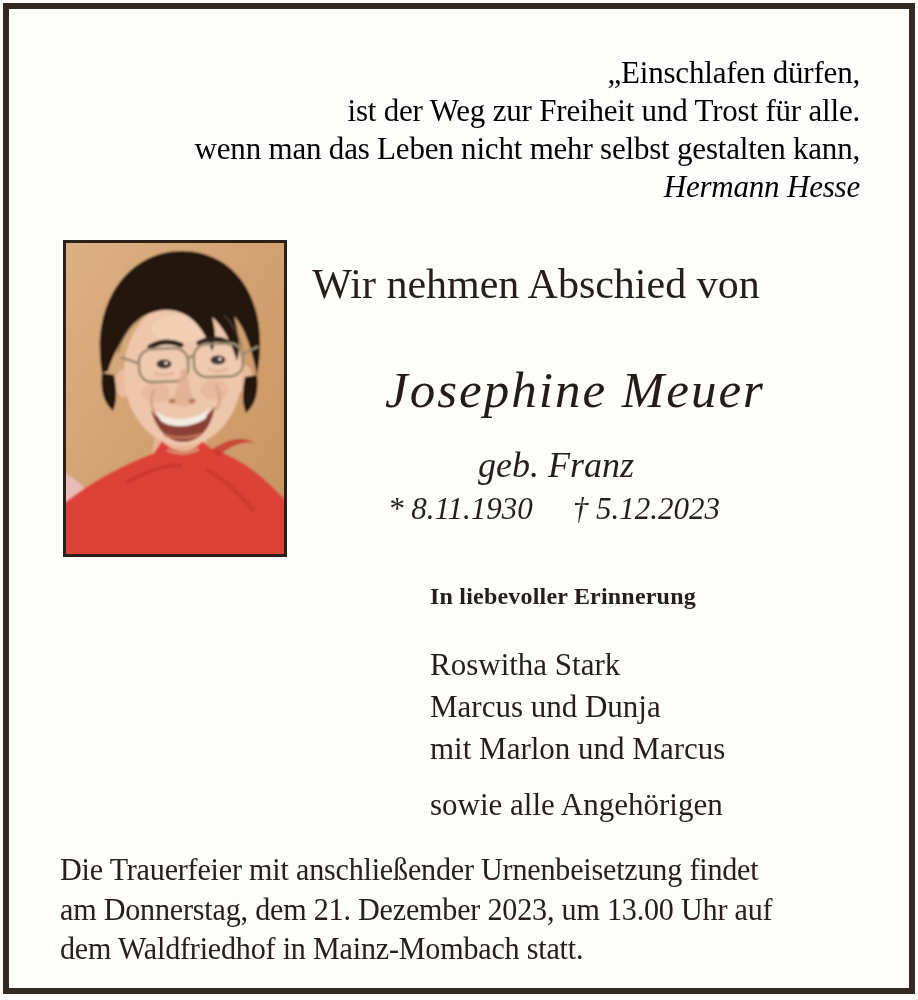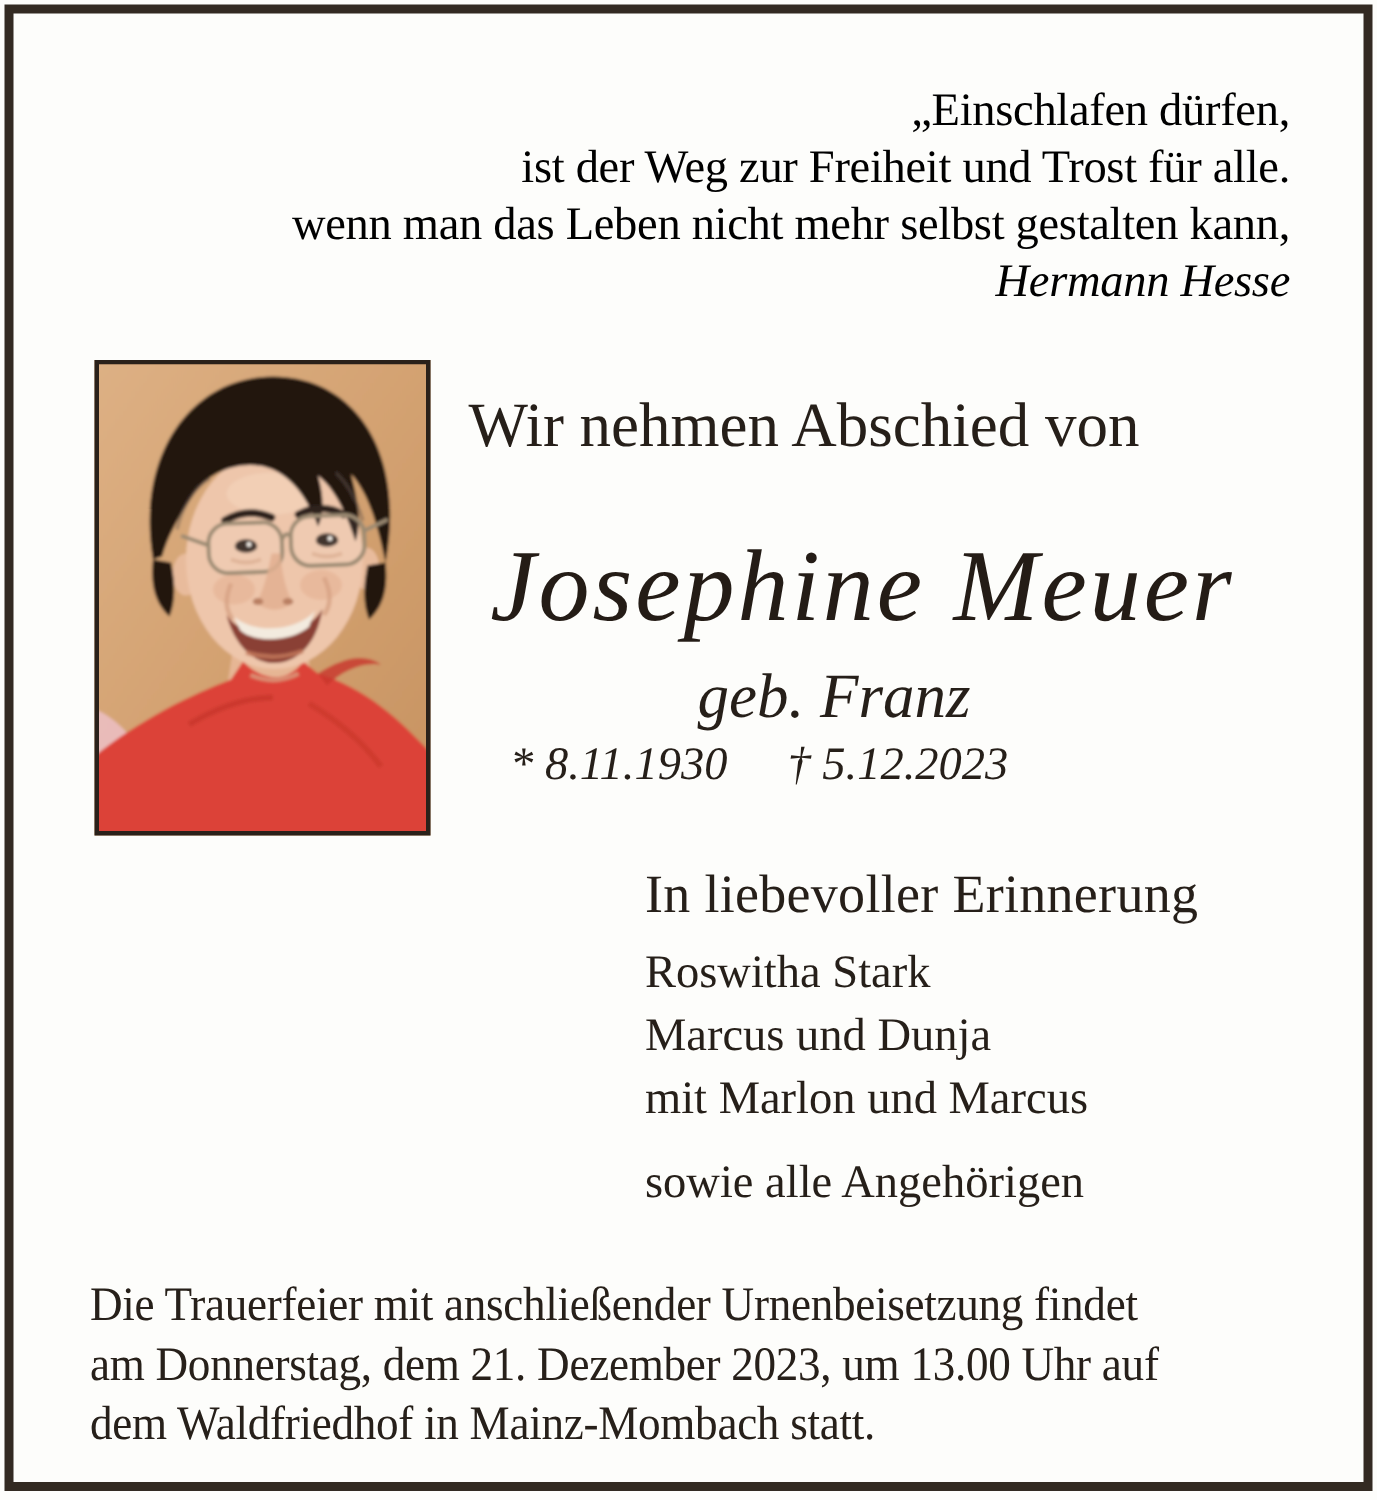--- a/index.html
+++ b/index.html
@@ -61,61 +61,61 @@
     font-size: 42px;
     line-height: 41px;
   }
   .name {
     position: absolute;
     left: 315px;
     top: 352px;
     width: 520px;
     margin: 0;
     text-align: center;
-    font-size: 68px;
+    font-size: 51px;
     line-height: 77px;
     font-style: italic;
     font-weight: normal;
     letter-spacing: 2px;
     color: #241c16;
   }
   .maiden {
     position: absolute;
     left: 330px;
     top: 446px;
     width: 452px;
     text-align: center;
     font-style: italic;
-    font-size: 42px;
+    font-size: 36px;
     line-height: 38px;
   }
   .dates {
     position: absolute;
     left: 340px;
     top: 490px;
     width: 428px;
     display: flex;
-    justify-content: flex-start;
+    justify-content: center;
     font-style: italic;
     font-size: 31px;
     line-height: 38px;
     gap: 40px;
   }
   
   .mourners {
     position: absolute;
     left: 430px;
     top: 578px;
     font-size: 31px;
   }
   .mourners .heading {
-    font-weight: normal;
-    font-size: 36px;
+    font-weight: bold;
+    font-size: 24px;
     line-height: 36px;
-    margin-bottom: 13px;
+    margin-bottom: 30px;
     letter-spacing: 0.2px;
   }
   .mourners .name-line {
     line-height: 42px;
   }
   .mourners .closing {
     margin-top: 14px;
     line-height: 42px;
   }
   

